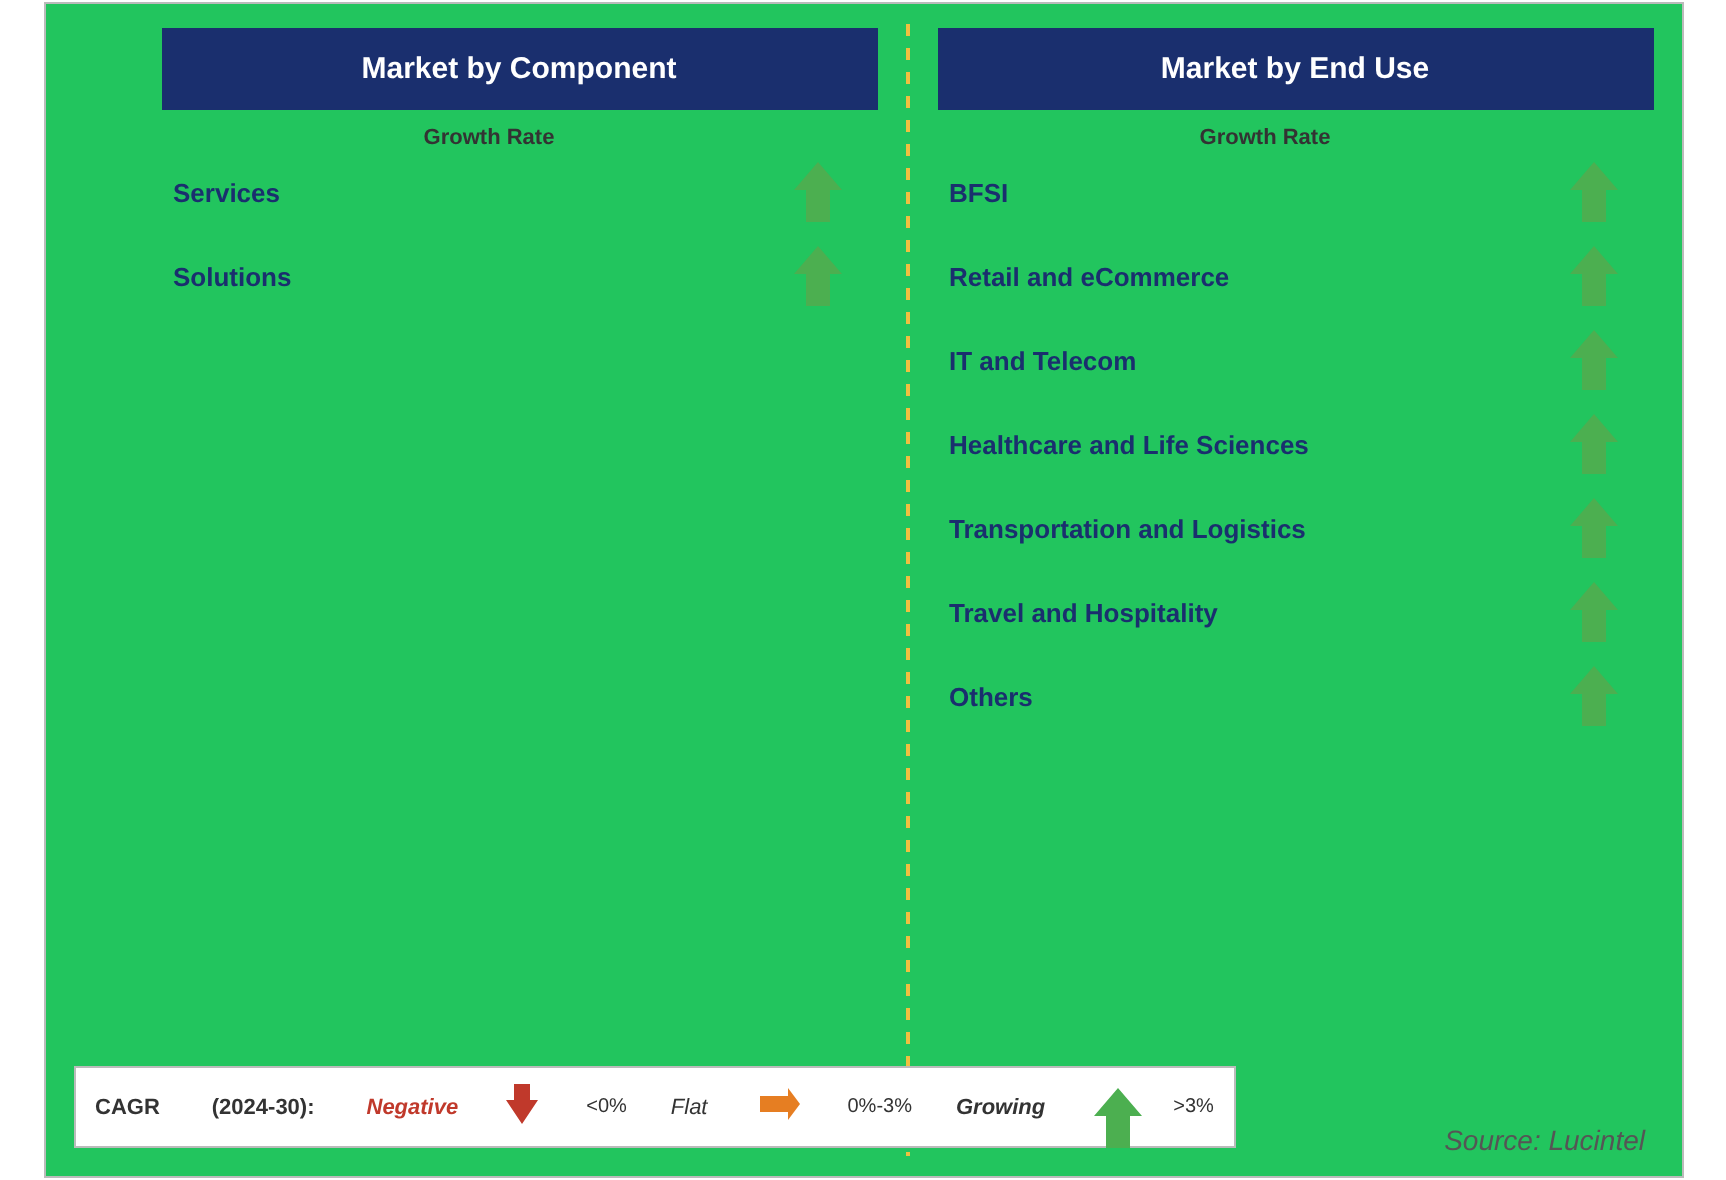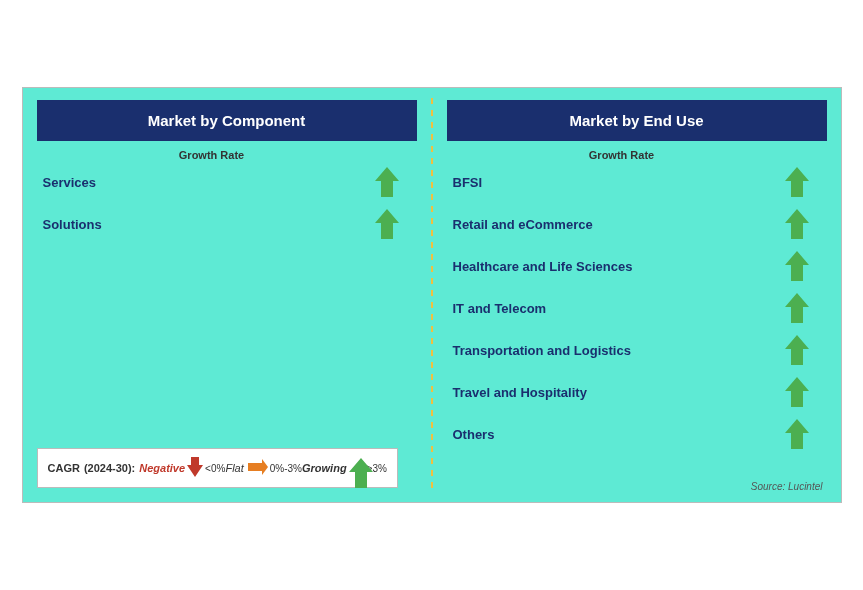--- a/index.html
+++ b/index.html
@@ -8,26 +8,27 @@
       height: 590px;
       background: #fff;
       font-family: Arial, sans-serif;
       display: flex;
       justify-content: center;
       align-items: center;
       overflow: hidden;
     }
     .outer {
       width: 820px;
-      height: 416px;
+      height: 588px;
       border: 1.5px solid #bbb;
       display: flex;
       flex-direction: row;
       position: relative;
-      background: #5eead4;
+      background: #22c55e;
+      padding-left: 44px;
     }
     .panel {
       flex: 1;
       display: flex;
       flex-direction: column;
       padding: 0;
     }
     .panel-header {
       background: #1a2f6e;
       color: #fff;
@@ -84,39 +85,39 @@
     }
     .legend-box {
       position: absolute;
       bottom: 14px;
       left: 14px;
       border: 1.5px solid #bbb;
       padding: 6px 10px;
       display: flex;
       flex-direction: row;
       align-items: center;
-      gap: 0;
+      gap: 22px;
       font-size: 11px;
       background: #fff;
     }
     .legend-title {
       font-size: 11px;
       font-weight: bold;
       color: #333;
       margin-right: 4px;
     }
     .legend-negative { color: #c0392b; font-style: italic; font-weight: bold; }
     .legend-flat { color: #333; font-style: italic; }
     .legend-growing { color: #333; font-style: italic; font-weight: bold; }
     .legend-val { color: #333; font-size: 10px; }
     .source-label {
       position: absolute;
       bottom: 10px;
       right: 18px;
-      font-size: 10px;
+      font-size: 14px;
       color: #555;
       font-style: italic;
     }
     .red-down-arrow svg { width: 20px; height: 24px; }
     .orange-right-arrow svg { width: 26px; height: 20px; }
   </style>
 </head>
 <body>
 
 <div class="outer">
@@ -158,29 +159,29 @@
     </div>
     <div class="item-row">
       <span class="item-label">Retail and eCommerce</span>
       <span class="green-up-arrow">
         <svg viewBox="0 0 28 34" xmlns="http://www.w3.org/2000/svg">
           <polygon points="14,2 26,16 20,16 20,32 8,32 8,16 2,16" fill="#4caf50"></polygon>
         </svg>
       </span>
     </div>
     <div class="item-row">
+      <span class="item-label">IT and Telecom</span>
+      <span class="green-up-arrow">
+        <svg viewBox="0 0 28 34" xmlns="http://www.w3.org/2000/svg">
+          <polygon points="14,2 26,16 20,16 20,32 8,32 8,16 2,16" fill="#4caf50"></polygon>
+        </svg>
+      </span>
+    </div>
+    <div class="item-row">
       <span class="item-label">Healthcare and Life Sciences</span>
-      <span class="green-up-arrow">
-        <svg viewBox="0 0 28 34" xmlns="http://www.w3.org/2000/svg">
-          <polygon points="14,2 26,16 20,16 20,32 8,32 8,16 2,16" fill="#4caf50"></polygon>
-        </svg>
-      </span>
-    </div>
-    <div class="item-row">
-      <span class="item-label">IT and Telecom</span>
       <span class="green-up-arrow">
         <svg viewBox="0 0 28 34" xmlns="http://www.w3.org/2000/svg">
           <polygon points="14,2 26,16 20,16 20,32 8,32 8,16 2,16" fill="#4caf50"></polygon>
         </svg>
       </span>
     </div>
     <div class="item-row">
       <span class="item-label">Transportation and Logistics</span>
       <span class="green-up-arrow">
         <svg viewBox="0 0 28 34" xmlns="http://www.w3.org/2000/svg">

